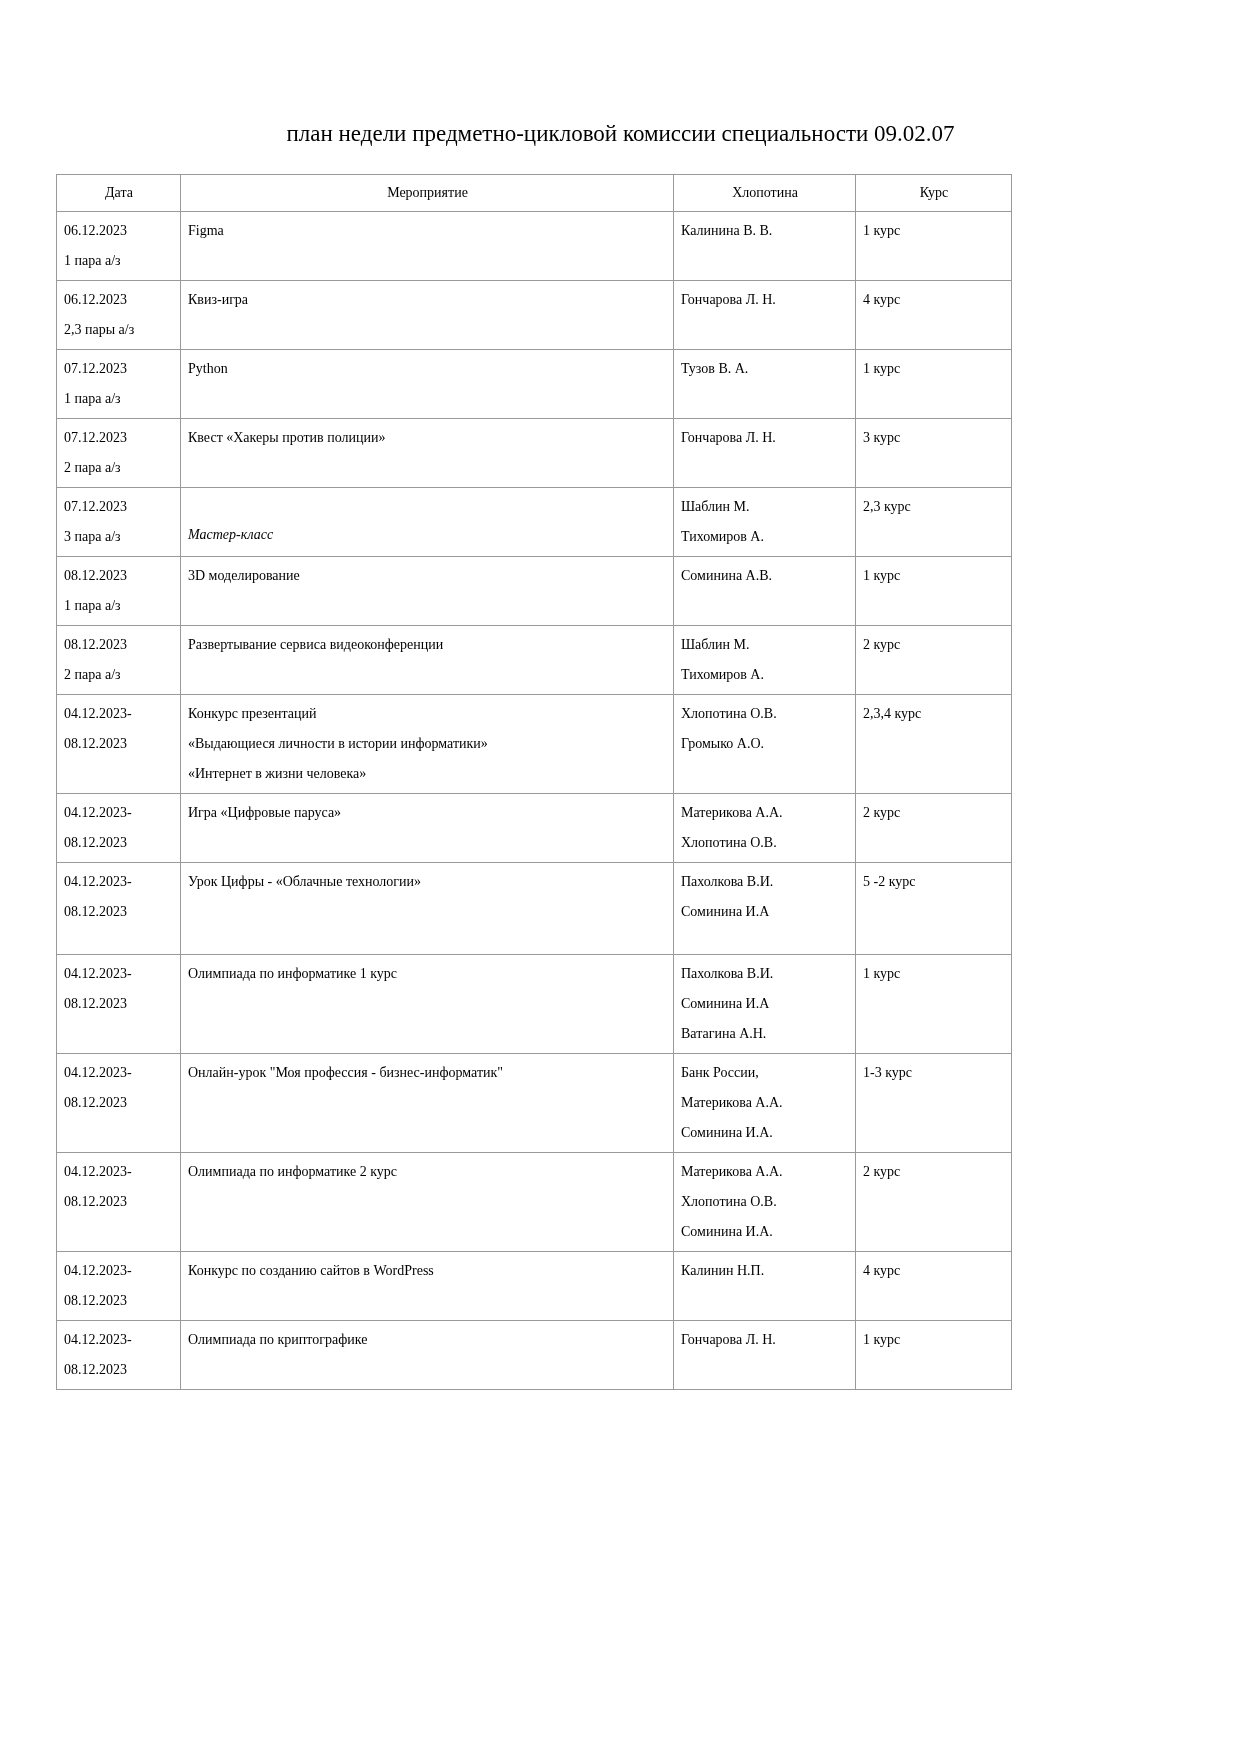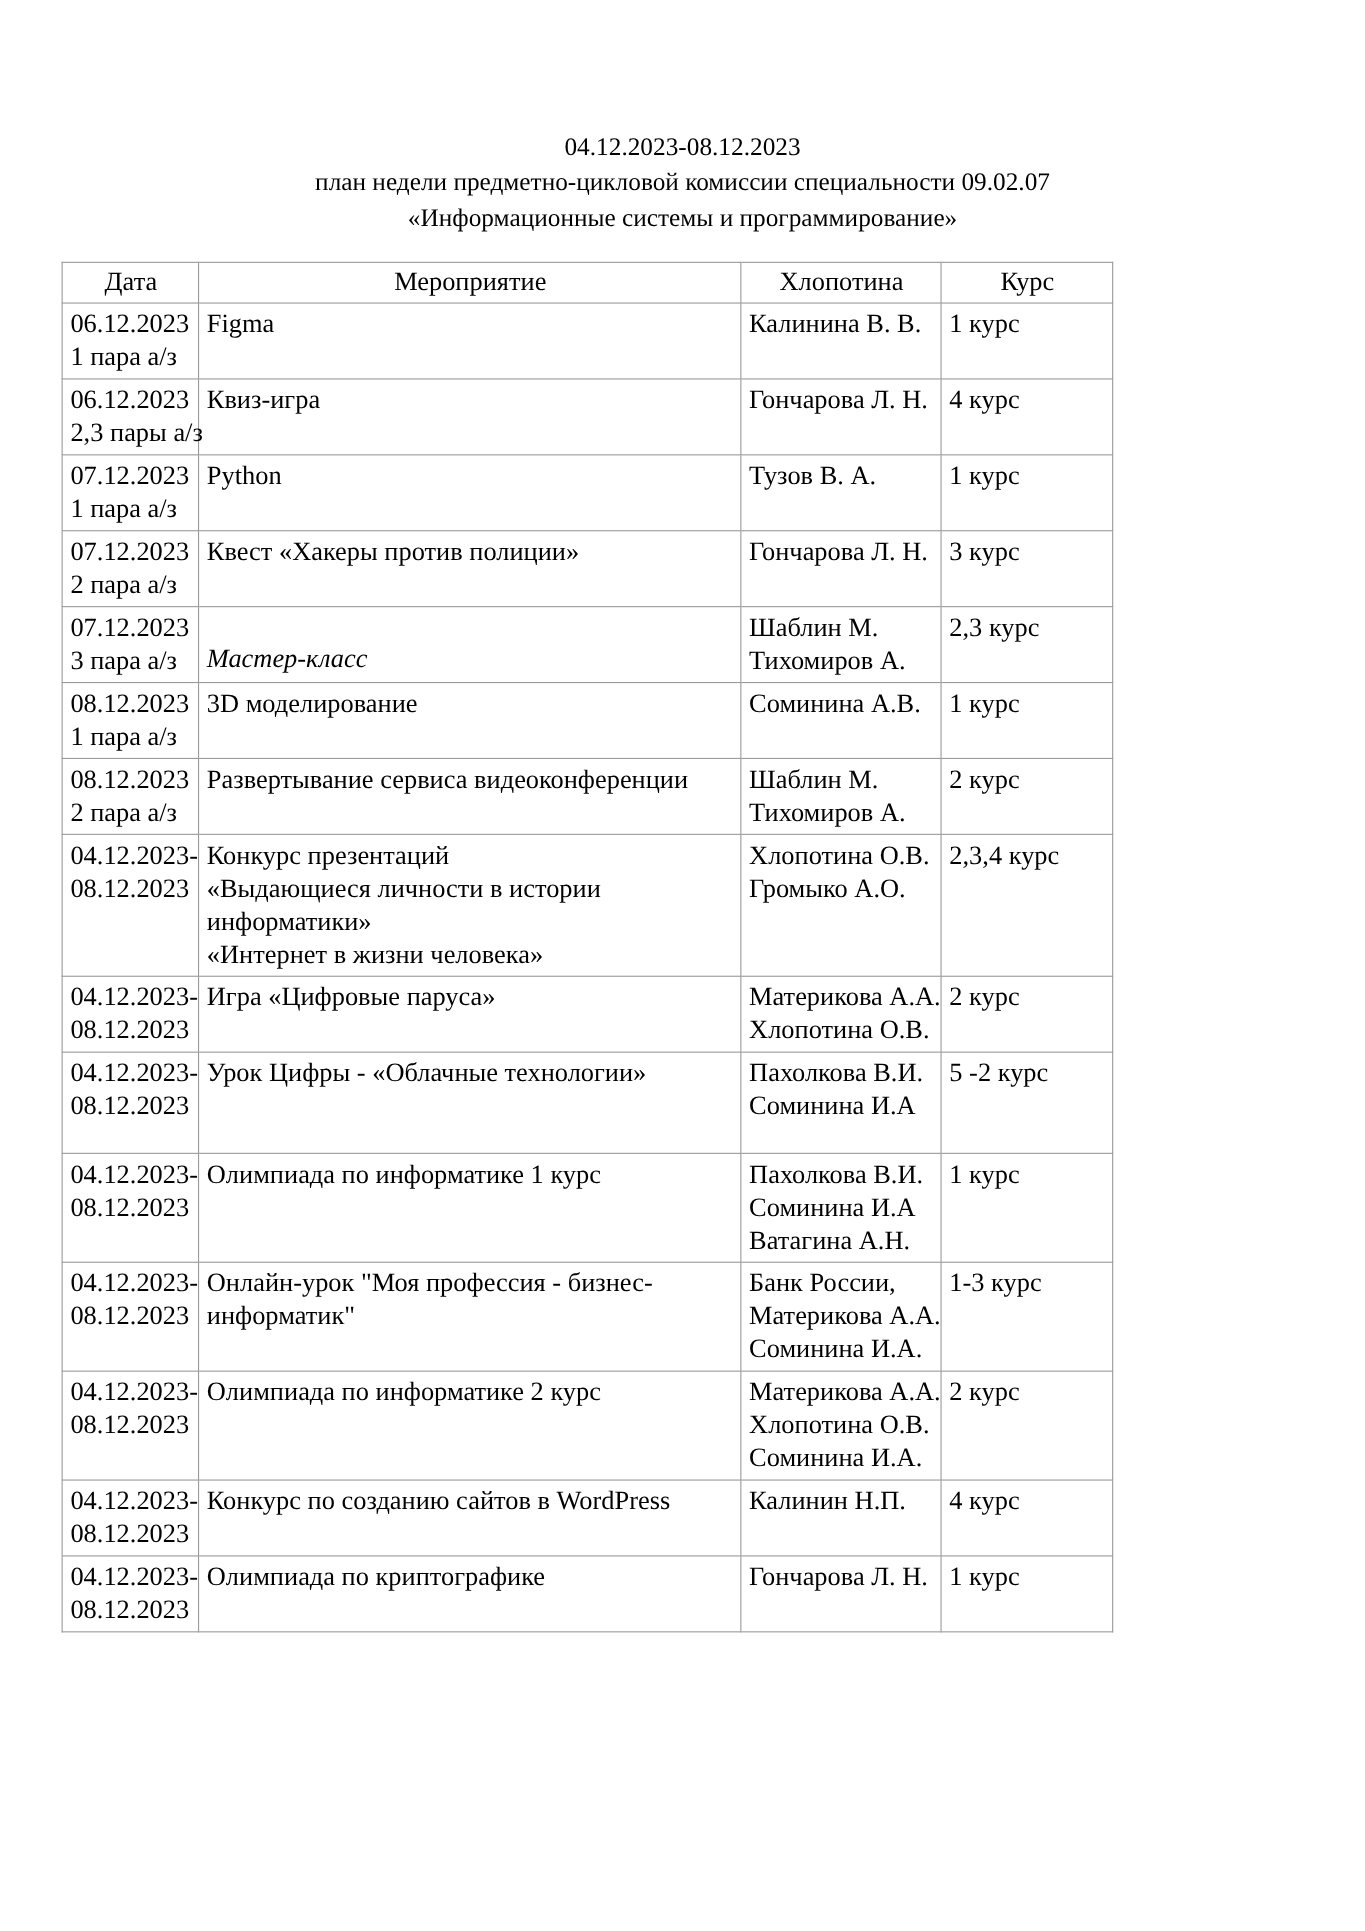--- a/index.html
+++ b/index.html
@@ -34,21 +34,21 @@
   }
   .doc-title .line {
     display: block;
     white-space: pre;
   }
   table.plan {
     border-collapse: collapse;
     table-layout: fixed;
     margin: 24px 0 0 56px;
     width: 955px;
-    font-size: 24px;
+    font-size: 14px;
     line-height: 30px;
   }
   table.plan col.c-date   { width: 124px; }
   table.plan col.c-event  { width: 493px; }
   table.plan col.c-host   { width: 182px; }
   table.plan col.c-course { width: 156px; }
 
   table.plan th,
   table.plan td {
     border: 1px solid #9a9a9a;
@@ -75,23 +75,21 @@
     padding-bottom: 6px;
     font-style: italic;
   }
 </style>
 </head>
 <body>
 
 <div class="page">
 
   <div class="doc-title">
-    <span class="line">04.12.2023-08.12.2023</span>
     <span class="line">план недели предметно-цикловой комиссии специальности 09.02.07</span>
-    <span class="line">«Информационные системы и программирование»</span>
   </div>
 
   <table class="plan">
     <colgroup>
       <col class="c-date">
       <col class="c-event">
       <col class="c-host">
       <col class="c-course">
     </colgroup>
     <thead>

